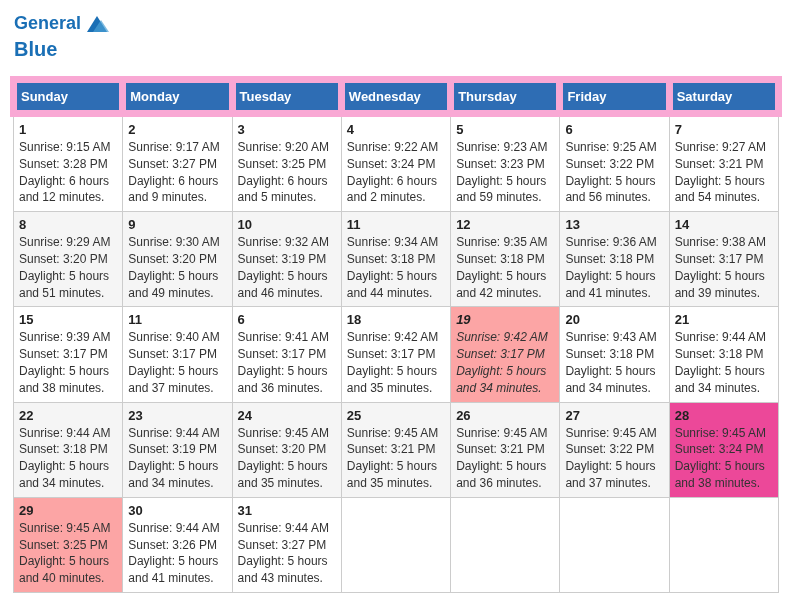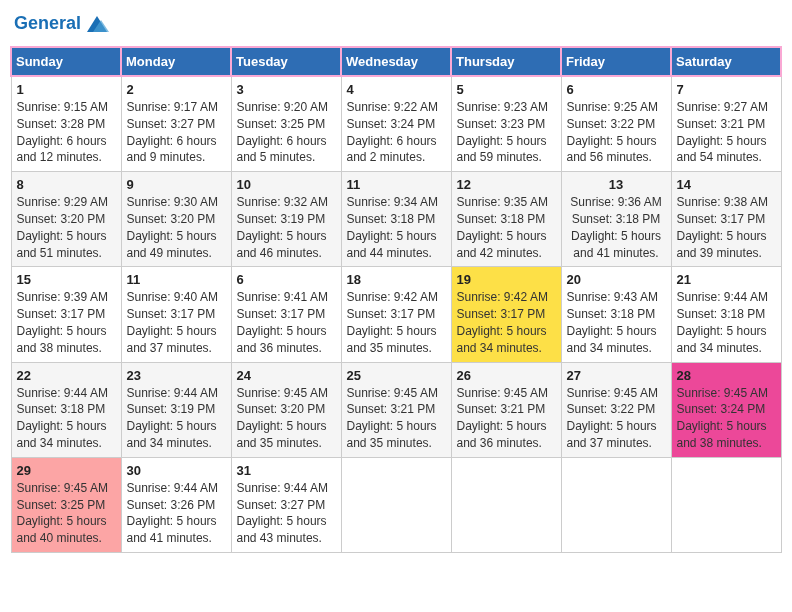--- a/index.html
+++ b/index.html
@@ -7,21 +7,21 @@
       font-family: Arial, sans-serif;
       background: #fff;
       width: 792px;
       min-height: 612px;
       padding: 10px;
     }
     .header-area {
       display: flex;
       justify-content: space-between;
       align-items: flex-start;
-      margin-bottom: 8px;
+      margin-bottom: 16px;
       padding: 0 4px;
     }
     .logo {
       display: flex;
       align-items: center;
       gap: 0;
     }
     .logo-text {
       font-size: 18px;
       font-weight: bold;
@@ -53,21 +53,21 @@
       border-collapse: collapse;
       border: 1px solid #ccc;
     }
     .calendar th {
       background-color: #2e6db4;
       color: #fff;
       font-size: 13px;
       font-weight: bold;
       padding: 6px 4px;
       text-align: left;
-      border: 2px solid #f9a8d4;
+      border: 7px solid #f9a8d4;
     }
     .calendar td {
       vertical-align: top;
       padding: 5px 5px;
       border: 1px solid #ccc;
       font-size: 10.5px;
       color: #333;
       min-height: 80px;
       width: calc(100% / 7);
       background: #fff;
@@ -100,20 +100,21 @@
 <div class="header-area">
   <div class="logo">
     <div>
       <div style="display:flex;align-items:center;">
         <span class="logo-text"><span>General</span></span>
         <svg class="logo-icon" viewBox="0 0 28 28">
           <polygon points="4,22 14,6 24,22" fill="#1a6fb5"></polygon>
           <polygon points="10,22 18,10 26,22" fill="#4a9fd4" opacity="0.7"></polygon>
         </svg>
       </div>
+      <div class="logo-text" style="color:#1a6fb5;font-size:20px;font-weight:bold;">Blue</div>
     </div>
   </div>
   <div class="title-area">
     <div class="main-title"></div>
     <div class="subtitle"></div>
   </div>
 </div>
 
 <table class="calendar">
   <thead>
@@ -220,21 +221,21 @@
         </div>
       </td>
         <td style="background: rgb(245, 245, 245);">
         <span class="day-number">12</span>
         <div class="day-info">
           Sunrise: 9:35 AM<br>
           Sunset: 3:18 PM<br>
           Daylight: 5 hours and 42 minutes.
         </div>
       </td>
-        <td style="background: rgb(245, 245, 245); text-align: center;">
+        <td style="background: rgb(245, 245, 245);">
         <span class="day-number">13</span>
         <div class="day-info">
           Sunrise: 9:36 AM<br>
           Sunset: 3:18 PM<br>
           Daylight: 5 hours and 41 minutes.
         </div>
       </td>
         <td style="background: rgb(245, 245, 245); margin-left: 32px;">
         <span class="day-number">14</span>
         <div class="day-info">
@@ -270,21 +271,21 @@
         </div>
       </td>
         <td style="background: rgb(255, 255, 255);">
         <span class="day-number">18</span>
         <div class="day-info">
           Sunrise: 9:42 AM<br>
           Sunset: 3:17 PM<br>
           Daylight: 5 hours and 35 minutes.
         </div>
       </td>
-        <td style="background: #fde047;">
+        <td style="background: #fca5a5; font-style: italic;">
         <span class="day-number">19</span>
         <div class="day-info">
           Sunrise: 9:42 AM<br>
           Sunset: 3:17 PM<br>
           Daylight: 5 hours and 34 minutes.
         </div>
       </td>
         <td style="background: rgb(255, 255, 255);">
         <span class="day-number">20</span>
         <div class="day-info">

